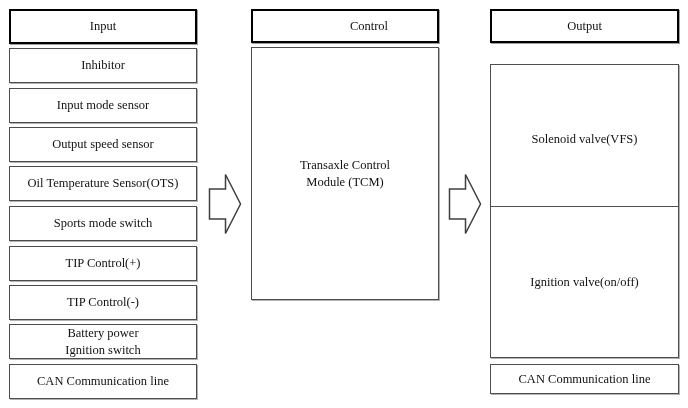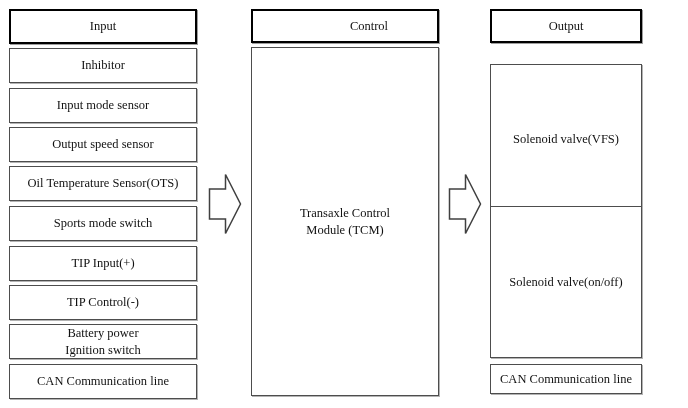--- a/index.html
+++ b/index.html
@@ -33,37 +33,37 @@
   }
 
   .item {
     border:1px solid #4d4d4d;
     box-shadow:1px 1px 0 #b3b3b3;
   }
 
   
   .col-left  { left:9px;   width:188px; }
   .col-mid   { left:251px; width:188px; }
-  .col-right { left:490px; width:152px; }
+  .col-right { left:490px; width:189px; }
 
   .h35 { height:35px; }
 
   .r-head { top:9px; }
   .r0 { top:48px; }
   .r1 { top:88px; }
   .r2 { top:127px; }
   .r3 { top:166px; }
   .r4 { top:206px; }
   .r5 { top:246px; }
   .r6 { top:285px; }
   .r7 { top:324px; }
   .r8 { top:364px; }
 
   .mid-head   { top:9px; height:34px;padding-left:48px; }
-  .tcm-box    { top:47px; height:349px; }
+  .tcm-box    { top:47px; height:253px; }
 
   .out-head   { top:9px;  height:34px; }
   .vfs-box    { top:64px;  height:151px; }
   .onoff-box  { top:206px; height:152px; }
   .can-out    { top:364px; height:30px; }
 
   .arrow {
     position:absolute;
     width:34px; height:62px;
   }
@@ -74,36 +74,36 @@
 <body>
 
 <div class="canvas">
 
   <div class="box header col-left h35 r-head">Input</div>
   <div class="box item col-left h35 r0">Inhibitor</div>
   <div class="box item col-left h35 r1">Input mode sensor</div>
   <div class="box item col-left h35 r2">Output speed sensor</div>
   <div class="box item col-left h35 r3">Oil Temperature Sensor(OTS)</div>
   <div class="box item col-left h35 r4">Sports mode switch</div>
-  <div class="box item col-left h35 r5">TIP Input(+)</div>
+  <div class="box item col-left h35 r5">TIP Control(+)</div>
   <div class="box item col-left h35 r6">TIP Control(-)</div>
   <div class="box item col-left h35 r7">Battery power
 Ignition switch</div>
   <div class="box item col-left h35 r8">CAN Communication line</div>
 
   <svg class="arrow arrow-left" viewBox="0 0 34 62">
     <polygon points="1.5,16 17.5,16 17.5,1.5 32.5,31 17.5,60.5 17.5,46 1.5,46" fill="#ffffff" stroke="#404040" stroke-width="1.5" stroke-linejoin="miter"></polygon>
   </svg>
 
   <div class="box header col-mid mid-head">Control</div>
   <div class="box item col-mid tcm-box">Transaxle Control
 Module (TCM)</div>
 
   <svg class="arrow arrow-right" viewBox="0 0 34 62">
     <polygon points="1.5,16 17.5,16 17.5,1.5 32.5,31 17.5,60.5 17.5,46 1.5,46" fill="#ffffff" stroke="#404040" stroke-width="1.5" stroke-linejoin="miter"></polygon>
   </svg>
 
   <div class="box header col-right out-head">Output</div>
   <div class="box item col-right vfs-box">Solenoid valve(VFS)</div>
-  <div class="box item col-right onoff-box">Solenoid valve(on/off)</div>
+  <div class="box item col-right onoff-box">Ignition valve(on/off)</div>
   <div class="box item col-right can-out">CAN Communication line</div>
 
 </div>
 
 </body></html>

